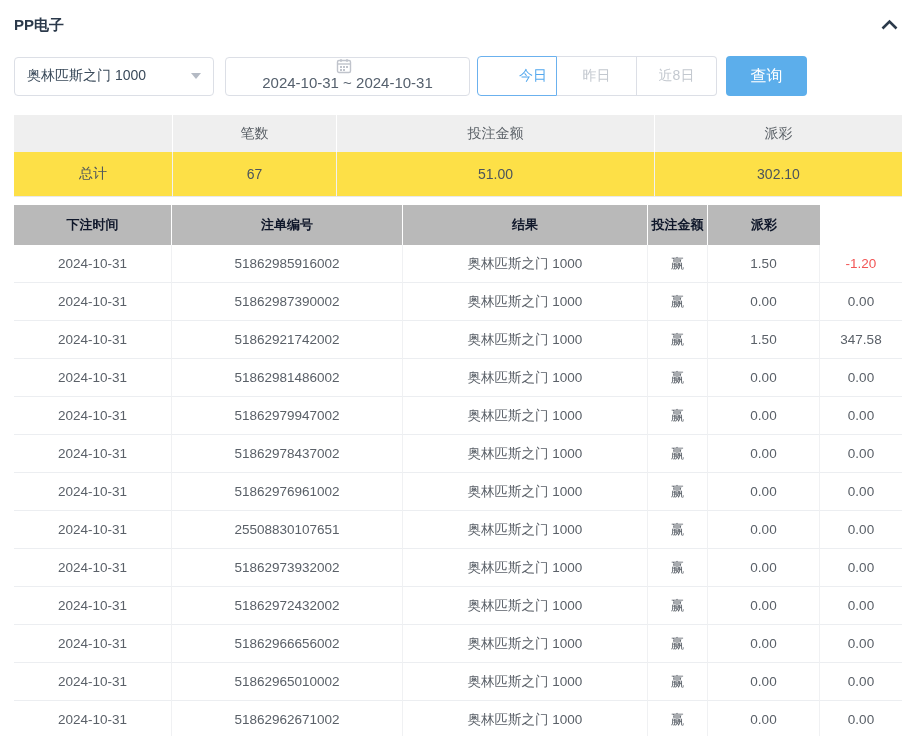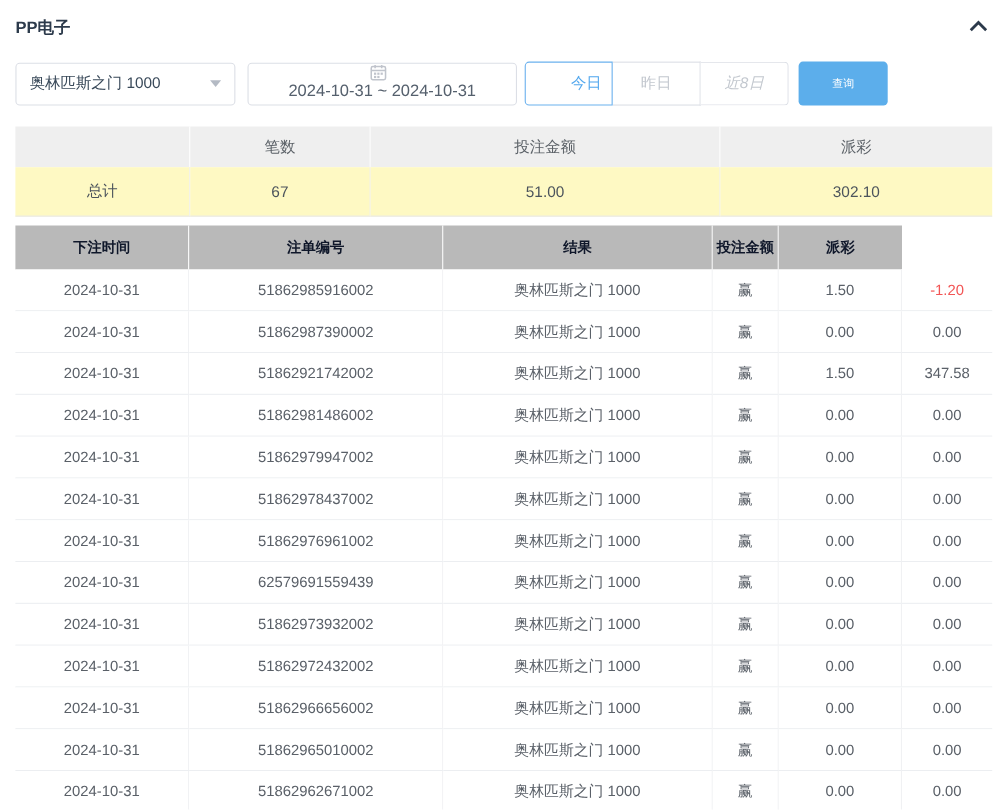--- a/index.html
+++ b/index.html
@@ -25,38 +25,38 @@
     display: flex; align-items: center; padding: 0 10px; margin-left: 11px;
     font-size: 15px; color: #55606d; background: #fff; cursor: pointer; flex-direction: column;
   }
   .date-box .cal { margin-right: 8px; display: flex; }
   .btn-group { display: flex; margin-left: 7px; }
   .quick-btn {
     height: 40px; width: 80px; background: #fff; border: 1px solid #dcdfe6; border-left-width: 0;
     font-size: 14px; color: #c3c8cf; display: flex; align-items: center; justify-content: center; cursor: pointer;
   }
   .quick-btn:first-child { border-left-width: 1px; border-radius: 4px 0 0 4px; padding-left: 32px; }
-  .quick-btn:last-child { border-radius: 0 4px 4px 0; font-style: italic; }
+  .quick-btn:last-child { border-radius: 0 4px 4px 0; }
   .quick-btn.active { border: 1px solid #6bb1ee; color: #53a8ee; position: relative; z-index: 1; }
   .query-btn {
     height: 40px; width: 81px; margin-left: 9px; background: #5caeeb; border: none; border-radius: 4px;
-    color: #fff; font-size: 10px; display: flex; align-items: center; justify-content: center; cursor: pointer;
+    color: #fff; font-size: 16px; display: flex; align-items: center; justify-content: center; cursor: pointer;
   }
 
   
   .summary { margin-top: 19px; }
   .summary .s-head, .summary .s-row { display: grid; grid-template-columns: 159px 164px 318px 247px; }
   .summary .s-head > div {
     background: #efefef; height: 37px; display: flex; align-items: center; justify-content: center;
     font-size: 14px; color: #5b6167; border-right: 1px solid #fff;
   }
   .summary .s-head > div:last-child { border-right: none; }
   .summary .s-row > div {
     height: 45px; display: flex; align-items: center; justify-content: center;
-    font-size: 14px; color: #4c545c; border-right: 1px solid #f1f1f1; border-bottom: 1px solid #e9e9eb; background: #fef9c3;
+    font-size: 14px; color: #4c545c; border-right: 1px solid #f1f1f1; border-bottom: 1px solid #e9e9eb; background: #fde047;
   }
   .summary .s-row > div:last-child { border-right: none; }
 
   
   .bet-table { margin-top: 8px; }
   .t-head, .t-row { display: grid; grid-template-columns: 158px 231px 245px 60px 112px 82px; }
   .t-head > div {
     background: #b9b9b9; color: #0f172a; height: 40px; font-size: 13px; font-weight: bold;
     display: flex; align-items: center; justify-content: center; border-right: 1px solid #fff;
   }
@@ -196,21 +196,21 @@
     <div>2024-10-31</div>
     <div>51862976961002</div>
     <div>奥林匹斯之门 1000</div>
     <div>赢</div>
     <div>0.00</div>
     <div>0.00</div>
   </div>
 
   <div class="t-row">
     <div>2024-10-31</div>
-    <div>62579691559439</div>
+    <div>25508830107651</div>
     <div>奥林匹斯之门 1000</div>
     <div>赢</div>
     <div>0.00</div>
     <div>0.00</div>
   </div>
 
   <div class="t-row">
     <div>2024-10-31</div>
     <div>51862973932002</div>
     <div>奥林匹斯之门 1000</div>

